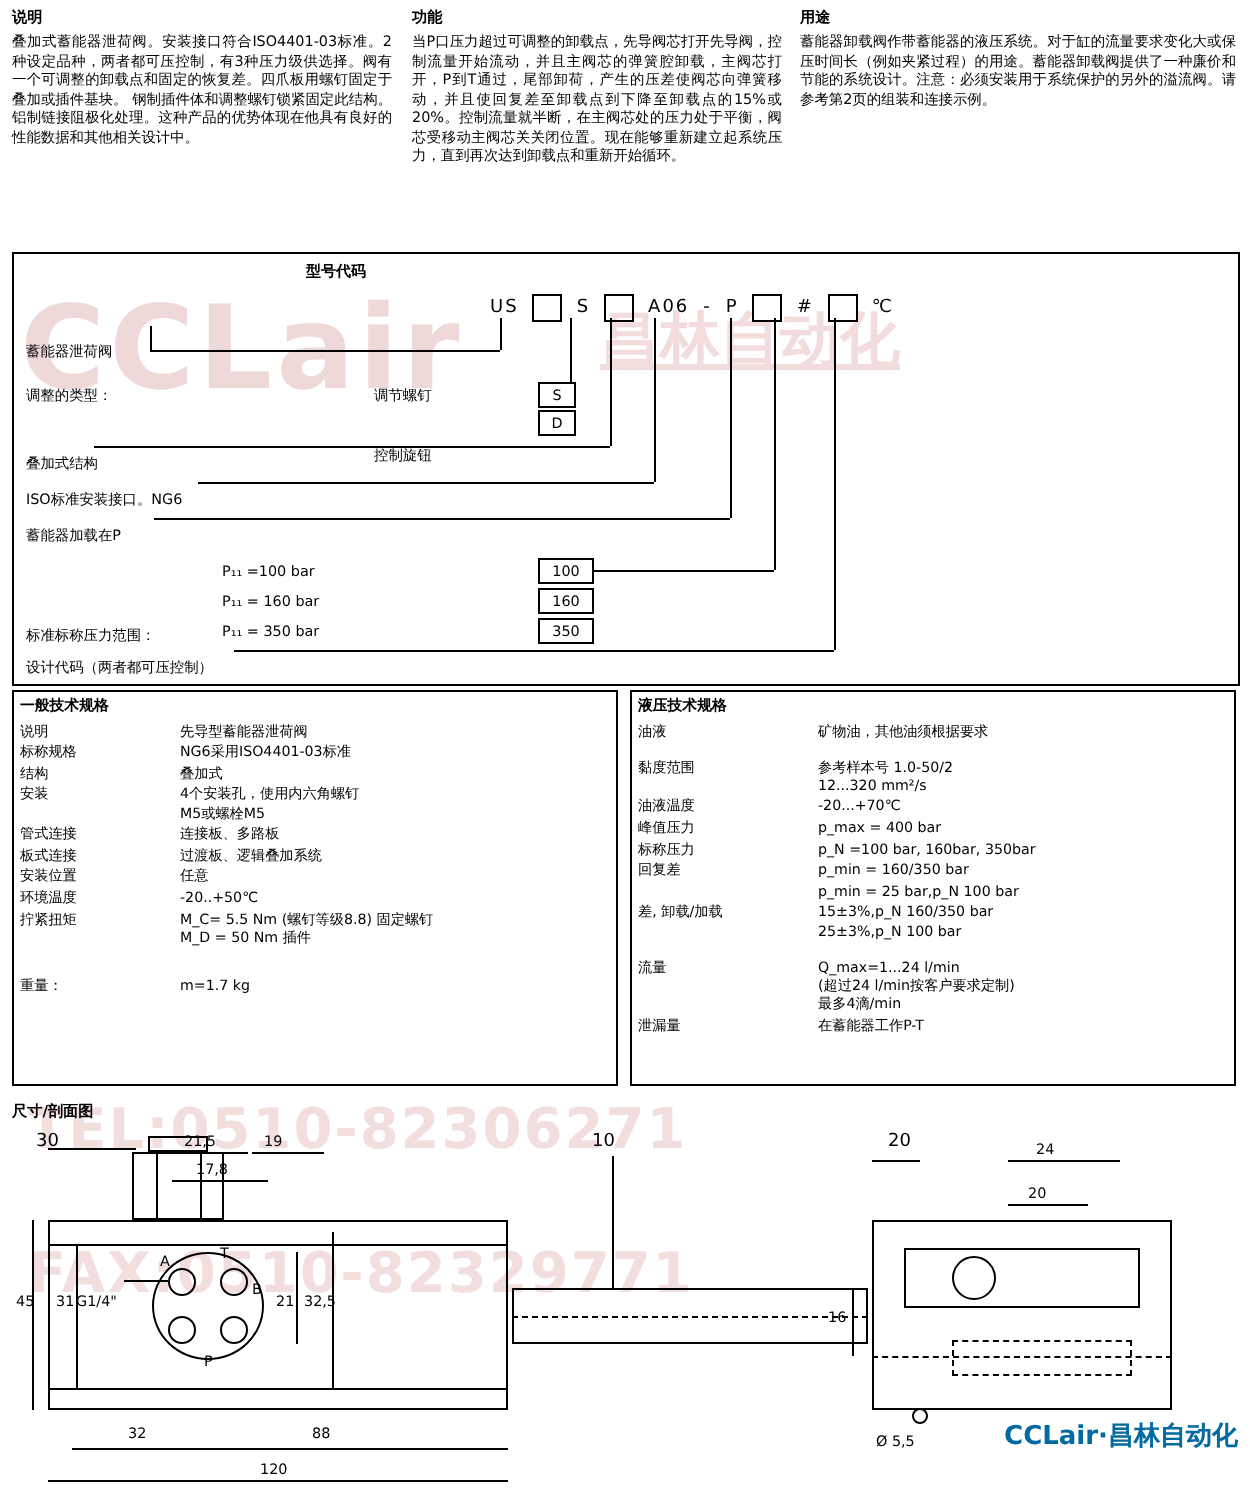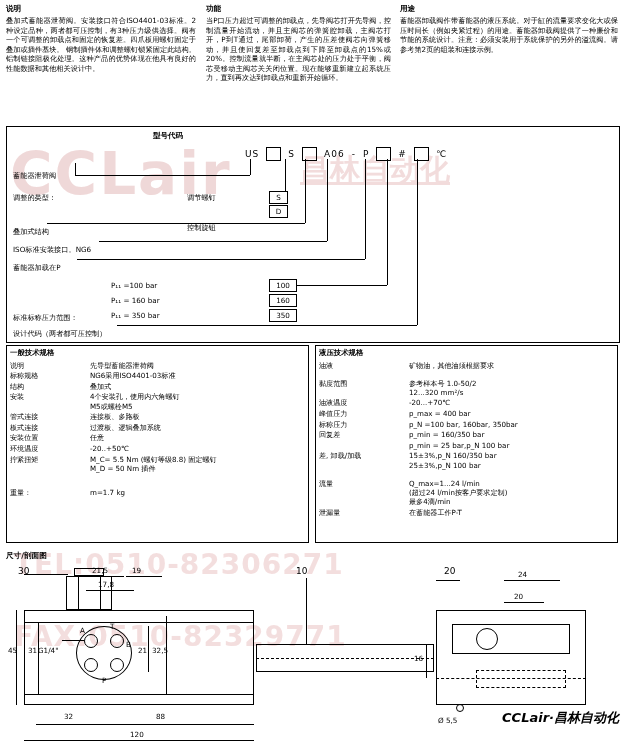--- a/index.html
+++ b/index.html
@@ -62,21 +62,21 @@
   .dimtitle{position:absolute;left:6px;top:551px;font-size:7.6px;font-weight:bold;}
   .draw{position:absolute;left:6px;top:566px;width:612px;height:180px;}
   .dtxt{position:absolute;font-size:7.2px;}
   .ln{position:absolute;background:#000;}
   .bx{position:absolute;border:1px solid #000;box-sizing:border-box;}
   .dash{position:absolute;border-top:1px dashed #000;}
   .circ{position:absolute;border:1px solid #000;border-radius:50%;box-sizing:border-box;}
   .arrowline{position:absolute;height:0;border-top:1px solid #000;}
   .vl{position:absolute;width:0;border-left:1px solid #000;}
   .logo{position:absolute;right:6px;bottom:24px;font-size:13px;font-weight:bold;color:#1b3e86;}
-  .logo .cl{color:#000000;font-style:italic;}
+  .logo .cl{color:#0369a1;}
 </style>
 </head>
 <body>
 
 <div class="wm wm-big" style="left:10px;top:140px;">CCLair</div>
 <div class="wm wm-mid" style="left:300px;top:150px;">昌林自动化</div>
 <div class="wm wm-line" style="left:14px;top:548px;">TEL:0510-82306271</div>
 <div class="wm wm-line" style="left:14px;top:620px;">FAX:0510-82329771</div>
 
 <div class="col layer" id="col1">

